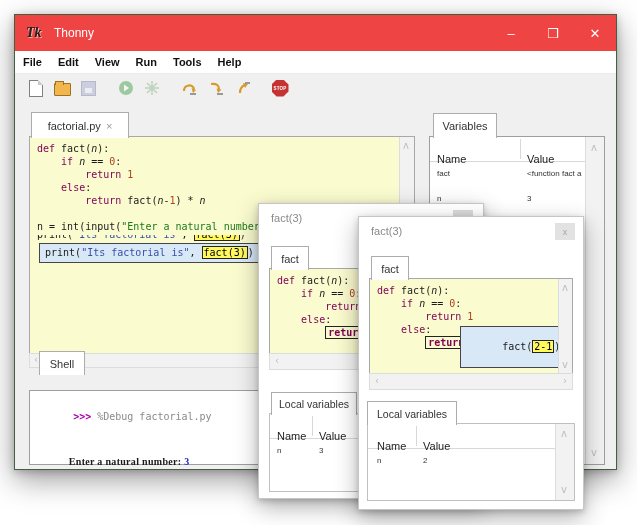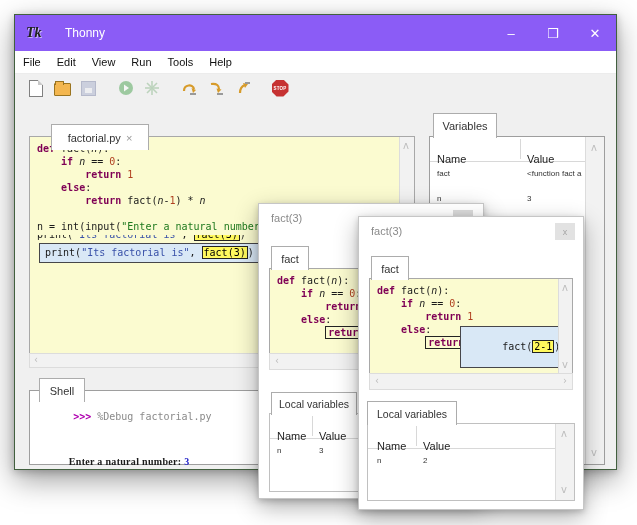--- a/index.html
+++ b/index.html
@@ -1,27 +1,27 @@
 <!DOCTYPE html>
 <html><head>
 <meta charset="utf-8">
 <style>
   html,body{margin:0;padding:0;width:637px;height:525px;background:#fff;overflow:hidden;
     font-family:"Liberation Sans", sans-serif;}
   
   .main{position:absolute;left:14px;top:14px;width:601px;height:454px;background:#F0F0F0;
     border:1px solid #42603F;box-shadow:0 10px 28px rgba(0,0,0,.38),0 2px 8px rgba(0,0,0,.22);}
-  .titlebar{position:absolute;left:0;top:0;right:0;height:36px;background:#8b5cf6;display:flex;align-items:center;}
+  .titlebar{position:absolute;left:0;top:0;right:0;height:36px;background:#ef4444;display:flex;align-items:center;}
   .appicon{width:20px;height:18px;margin-left:11px;font-family:"Liberation Serif",serif;
     font-weight:bold;font-style:italic;font-size:14px;color:#20241f;text-shadow:1px 1px 0 rgba(255,255,255,.55);line-height:18px;}
-  .apptitle{color:#fff;font-size:12px;margin-left:19px;}
+  .apptitle{color:#fff;font-size:12px;margin-left:8px;}
   .winbtns{margin-left:auto;display:flex;height:100%;}
   .winbtn{width:42px;height:100%;display:flex;align-items:center;justify-content:center;color:#fff;font-size:13px;}
   .menubar{position:absolute;left:0;top:36px;right:0;height:22px;background:#fff;display:flex;align-items:center;border-bottom:1px solid #ececec;}
-  .menuitem{padding:0 8px;font-size:11px;color:#111;height:100%;display:flex;align-items:center;}
+  .menuitem{padding:0 8px;font-size:11px;color:#111;height:100%;display:flex;align-items:center;font-weight:bold;}
   .toolbar{position:absolute;left:0;top:59px;right:0;height:28px;background:#F0F0F0;display:flex;align-items:center;}
   .tbtn{width:22px;height:22px;display:flex;align-items:center;justify-content:center;margin-left:4px;}
   .tbtn:first-child{margin-left:10px;}
   .gap{width:12px;}
   .dim{opacity:.45;}
   
   .pg{width:12px;height:15px;background:#fff;border:1px solid #808080;position:relative;}
   .pg:after{content:"";position:absolute;right:-1px;top:-1px;border-style:solid;border-width:0 5px 5px 0;border-color:transparent #F0F0F0 #c9c9c9 transparent;}
   .folder{width:15px;height:11px;background:#F3B64F;border:1px solid #9a7420;border-radius:1px;position:relative;margin-top:3px;}
   .folder:before{content:"";position:absolute;left:0;top:-3px;width:7px;height:3px;background:#F3B64F;border:1px solid #9a7420;border-bottom:none;}
@@ -31,21 +31,21 @@
     display:flex;align-items:center;justify-content:center;letter-spacing:.2px;
     clip-path:polygon(30% 0,70% 0,100% 30%,100% 70%,70% 100%,30% 100%,0 70%,0 30%);}
   
   .tab{position:absolute;background:#fff;border:1px solid #ACACAC;border-bottom:none;
     display:flex;align-items:center;justify-content:center;font-size:11px;color:#333;z-index:3;}
   .panel{position:absolute;background:#fff;border:1px solid #9E9E9E;}
   .codearea{position:absolute;background:#FBFBD0;border:1px solid #A8A8A8;overflow:hidden;}
   .code{font-family:"DejaVu Sans Mono", monospace;font-size:10px;line-height:13px;color:#1A1A1A;
     padding:5px 0 0 7px;white-space:pre;}
   .cl{white-space:pre;}
-  .k{color:#7F0055;font-weight:bold;margin-top:48px;}
+  .k{color:#7F0055;font-weight:normal;margin-top:48px;}
   .v{font-style:italic;}
   .n{color:#B04020;}
   .s{color:#1D781D;}
   .sb{color:#3850A8;}
   .t{color:#1A1A1A;margin-top:48px;}
   .hl{background:#FFF95E;border:1px solid #222;padding:0 1px;}
   .kbox{color:#7F0055;font-weight:bold;border:1px solid #222;padding:0 2px;}
   .sliver{height:7px;overflow:hidden;margin-left:7px;margin-top:2px;}
   .sliver>div{margin-top:-7px;font-family:"DejaVu Sans Mono",monospace;font-size:10px;line-height:13px;white-space:pre;}
   .activebox{display:inline-block;margin:1px 0 0 9px;background:#D9E8F6;border:1px solid #46464a;
@@ -144,42 +144,42 @@
         <path d="M10 3 L15 4 L12 8 Z" fill="#D79B2A"></path>
           <rect x="12" y="2" width="5" height="2" fill="#9A9A9A"></rect>
       </svg>
     </div>
     <div class="gap"></div>
     <div class="tbtn">
       <span class="stop">STOP</span>
     </div>
   </div>
 
-  <div class="tab" style="left:36px;top:97px;width:96px;height:25px;margin-top:12px;">
+  <div class="tab" style="left:16px;top:97px;width:96px;height:25px;">
     <span>factorial.py</span>
     <span style="color:#999;margin-left:5px;">×</span>
   </div>
 
   <div class="codearea" style="left:14px;top:121px;width:384px;height:217px;">
     <div class="code"><div class="cl"><span class="k">def</span><span class="t"> fact(</span><span class="v">n</span><span class="t">):</span></div><div class="cl"><span class="t">    </span><span class="k">if</span><span class="t"> </span><span class="v">n</span><span class="t"> == </span><span class="n">0</span><span class="t">:</span></div><div class="cl"><span class="t">        </span><span class="k">return</span><span class="t"> </span><span class="n">1</span></div><div class="cl"><span class="t">    </span><span class="k">else</span><span class="t">:</span></div><div class="cl"><span class="t">        </span><span class="k">return</span><span class="t"> fact(</span><span class="v">n</span><span class="t">-</span><span class="n">1</span><span class="t">) * </span><span class="v">n</span></div><div class="cl">&nbsp;</div><div class="cl"><span class="t">n = int(input(</span><span class="s">"Enter a natural number: "</span><span class="t">))</span></div></div>
     <div class="sliver">
         <div><span class="t">print(</span><span class="sb">"Its factorial is"</span><span class="t">, </span><span class="hl">fact(3)</span><span class="t">)</span></div>
       </div>
     <div class="activebox"><span><span class="t">print(</span><span class="sb">"Its factorial is"</span><span class="t">, </span><span class="hl">fact(3)</span><span class="t">)</span></span></div>
     <div class="vscroll" style="right:0;top:0;width:14px;height:100%;">
       <span class="sarrow" style="left:3px;top:4px;">ᴧ</span>
       <span class="sarrow" style="left:3px;bottom:4px;">ᴠ</span>
     </div>
   </div>
   <div class="hscroll" style="left:14px;top:338px;width:384px;height:13px;">
     <span class="sarrow" style="left:4px;top:1px;">‹</span>
     <span class="sarrow" style="right:4px;top:1px;">›</span>
   </div>
 
-  <div class="tab" style="left:24px;top:363px;width:44px;height:23px;">
+  <div class="tab" style="left:24px;top:336px;width:44px;height:23px;">
     <span>Shell</span>
   </div>
   <div class="panel" style="left:14px;top:375px;width:384px;height:73px;">
     <div class="shline" style="margin:6px 0 0 7px;">
       <span class="prompt">&gt;&gt;&gt; </span><span class="magic">%Debug factorial.py</span>
     </div>
     <div class="ioline">
       <span>Enter a natural number: </span><span class="ioinput">3</span>
     </div>
   </div>

